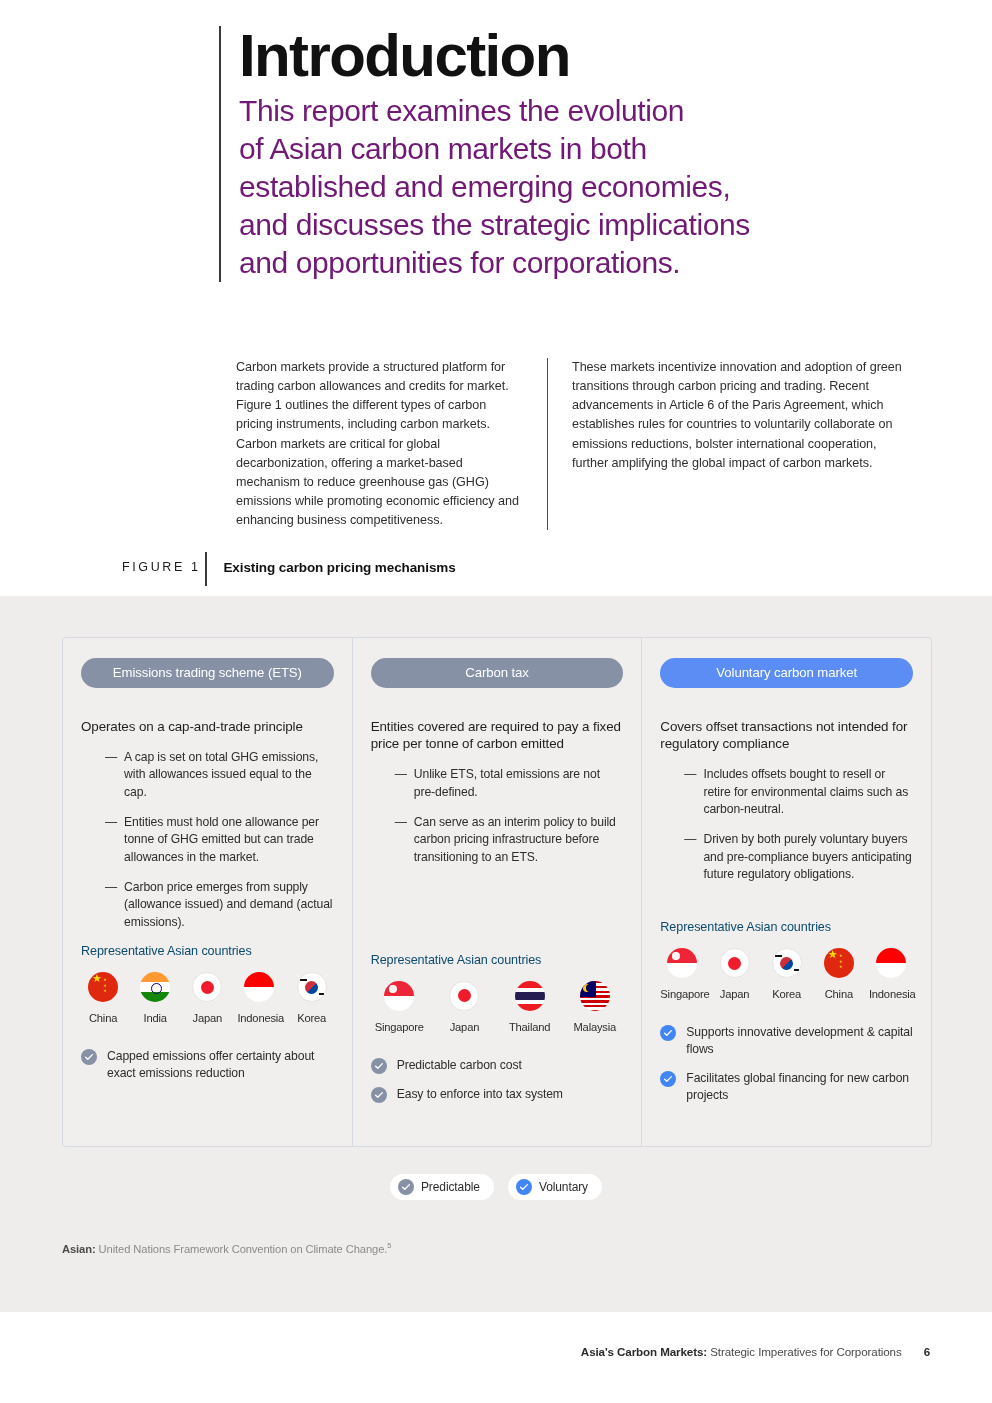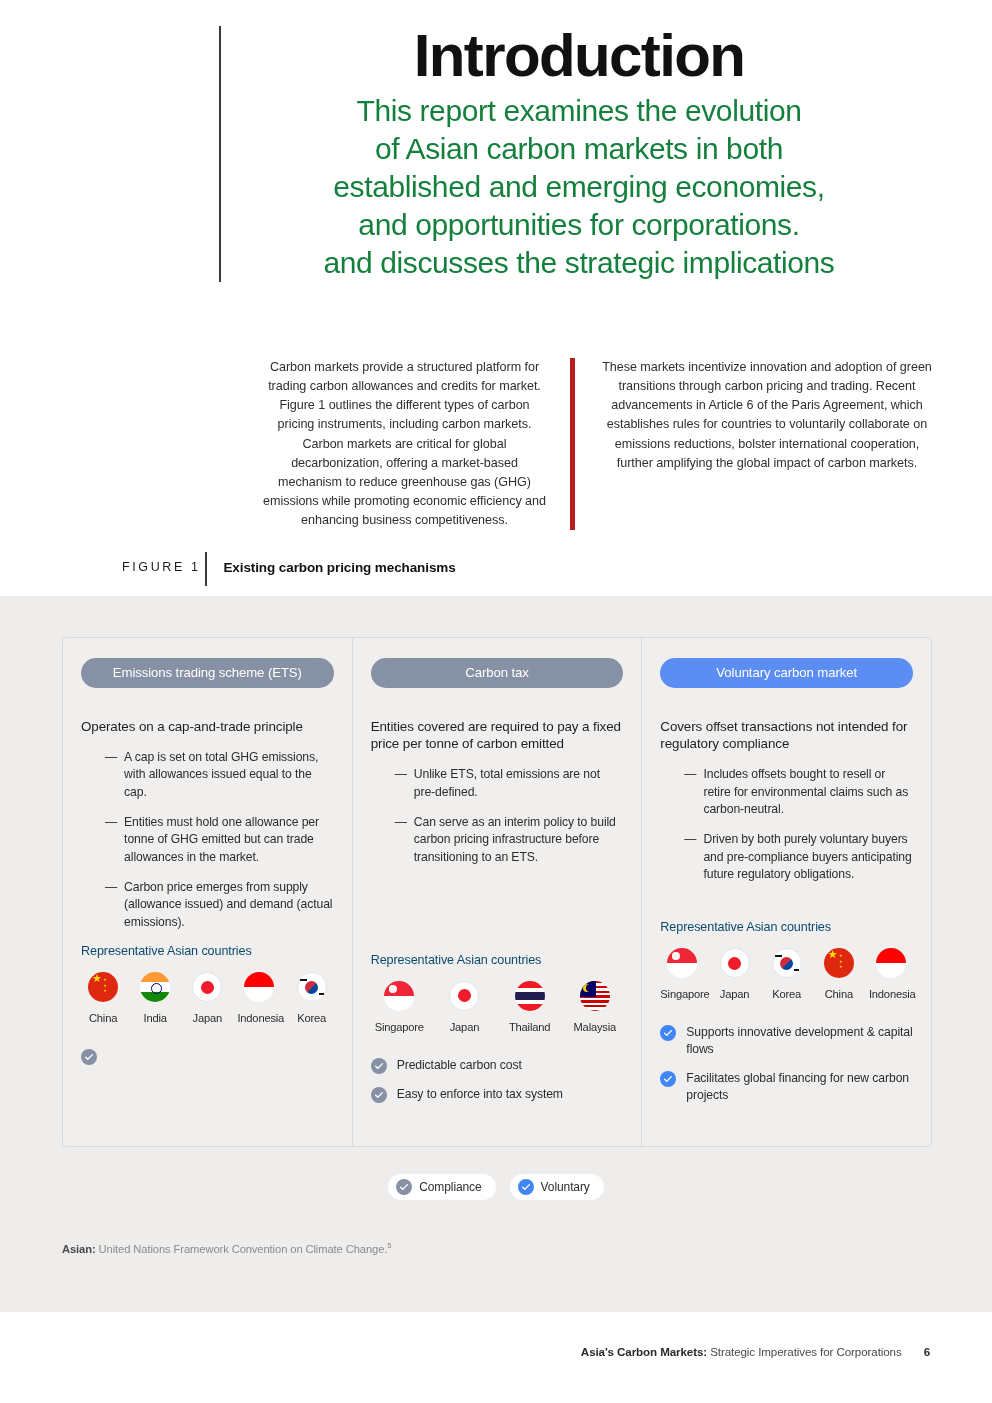--- a/index.html
+++ b/index.html
@@ -16,21 +16,20 @@
     overflow: hidden;
   }
 
   
   .top-section {
     position: absolute;
     left: 0; top: 0;
     width: 992px;
     height: 596px;
     background: #ffffff;
-    text-align: center;
   }
 
   .intro-block {
     position: absolute;
     left: 219px;
     top: 26px;
     width: 700px;
     border-left: 2px solid #3a3a3a;
     padding-left: 18px;
     box-sizing: border-box;
@@ -39,21 +38,21 @@
     font-size: 60px;
     font-weight: 700;
     letter-spacing: -1.6px;
     line-height: 1.0;
     color: #111111;
     margin: 0 0 6px 0;
   }
   .intro-sub {
     font-size: 30px;
     line-height: 1.265;
-    color: #15803d;
+    color: #701a75;
     letter-spacing: -0.4px;
     margin: 0;
     font-weight: 400;
   }
   .intro-sub span { display: block; }
 
   .body-columns {
     position: absolute;
     left: 236px;
     top: 358px;
@@ -62,23 +61,22 @@
   }
   .body-col {
     font-size: 12.6px;
     line-height: 1.52;
     color: #2f2f2f;
     letter-spacing: -0.05px;
   }
   .body-col.left {
     width: 312px;
     padding-right: 24px;
-    border-right: 5px solid #b91c1c;
+    border-right: 1px solid #b91c1c;
     box-sizing: border-box;
-    margin-left: 27px;
   }
   .body-col.right {
     width: 360px;
     padding-left: 24px;
     box-sizing: border-box;
   }
   .body-col p { margin: 0; }
 
   .figure-label-row {
     position: absolute;
@@ -369,22 +367,22 @@
 <body>
 
 <div class="top-section">
 
   <div class="intro-block">
     <h1 class="intro-title">Introduction</h1>
     <div class="intro-sub">
       <span>This report examines the evolution</span>
       <span>of Asian carbon markets in both</span>
       <span>established and emerging economies,</span>
+      <span>and discusses the strategic implications</span>
       <span>and opportunities for corporations.</span>
-      <span>and discusses the strategic implications</span>
     </div>
   </div>
 
   <div class="body-columns">
     <div class="body-col left">
       <p>Carbon markets provide a structured platform for trading carbon allowances and credits for market. Figure 1 outlines the different types of carbon pricing instruments, including carbon markets. Carbon markets are critical for global decarbonization, offering a market-based mechanism to reduce greenhouse gas (GHG) emissions while promoting economic efficiency and enhancing business competitiveness.</p>
     </div>
     <div class="body-col right">
       <p>These markets incentivize innovation and adoption of green transitions through carbon pricing and trading. Recent advancements in Article 6 of the Paris Agreement, which establishes rules for countries to voluntarily collaborate on emissions reductions, bolster international cooperation, further amplifying the global impact of carbon markets.</p>
     </div>
@@ -441,20 +439,21 @@
           <span class="flag-name">Korea</span>
         </div>
       </div>
       <ul class="check-list">
         <li class="check-item">
           <span class="check-icon grey">
             <svg width="10" height="10" viewBox="0 0 10 10">
                 <path d="M1.6 5.2 L3.8 7.3 L8.4 2.6" fill="none" stroke="#ffffff" stroke-width="1.3" stroke-linecap="round" stroke-linejoin="round"></path>
               </svg>
           </span>
+          <span>Capped emissions offer certainty about exact emissions reduction</span>
         </li>
       </ul>
     </div>
 
     <div class="card">
       <div class="pill grey">Carbon tax</div>
       <p class="card-lead">Entities covered are required to pay a fixed price per tonne of carbon emitted</p>
       <ul class="dash-list">
         <li class="dash-item">
           <span class="dash-mark">—</span>
@@ -564,21 +563,21 @@
 
   </div>
 
   <div class="legend">
     <div class="legend-chip">
       <span class="check-icon grey">
         <svg width="10" height="10" viewBox="0 0 10 10">
             <path d="M1.6 5.2 L3.8 7.3 L8.4 2.6" fill="none" stroke="#ffffff" stroke-width="1.3" stroke-linecap="round" stroke-linejoin="round"></path>
           </svg>
       </span>
-      <span>Compliance</span>
+      <span>Predictable</span>
     </div>
     <div class="legend-chip">
       <span class="check-icon blue">
         <svg width="10" height="10" viewBox="0 0 10 10">
             <path d="M1.6 5.2 L3.8 7.3 L8.4 2.6" fill="none" stroke="#ffffff" stroke-width="1.3" stroke-linecap="round" stroke-linejoin="round"></path>
           </svg>
       </span>
       <span>Voluntary</span>
     </div>
   </div>

